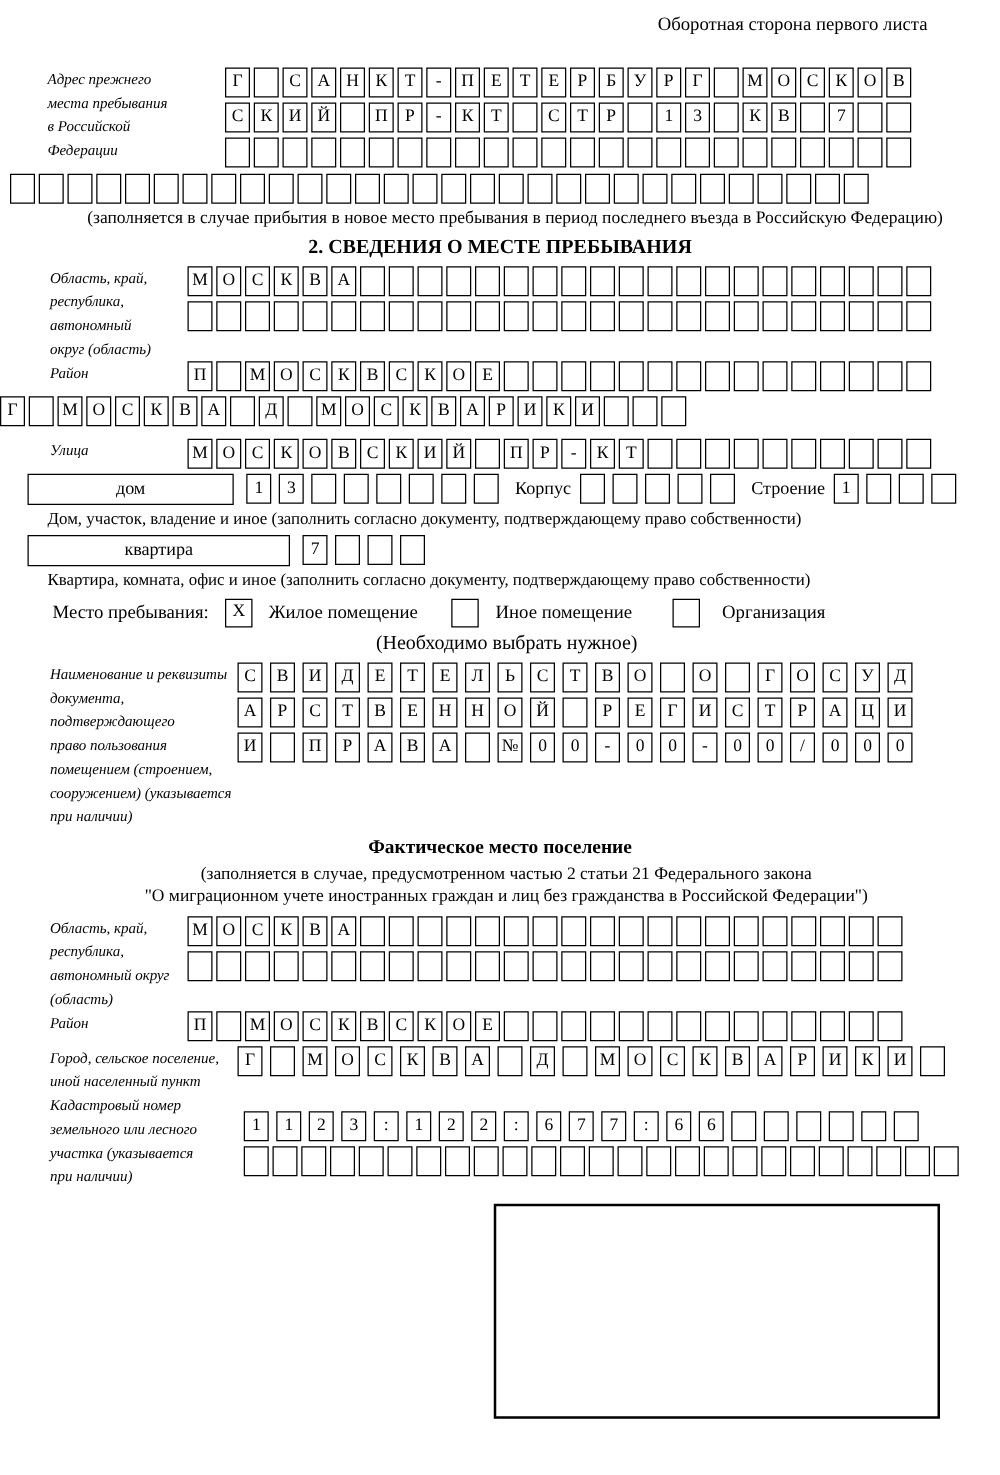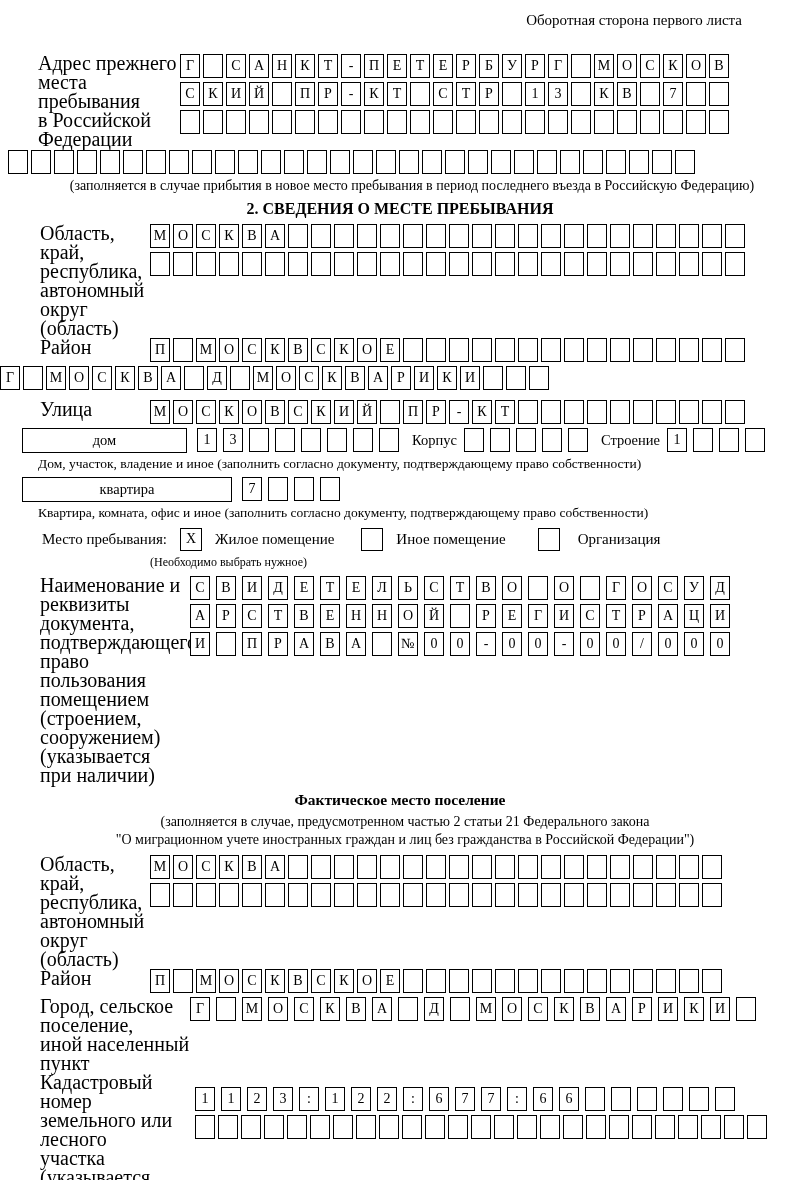--- a/index.html
+++ b/index.html
@@ -1,39 +1,39 @@
 <!DOCTYPE html>
 <html><head>
 <meta charset="utf-8">
 <style>
   html,body{margin:0;padding:0;background:#fff;}
   body{width:800px;height:1180px;font-family:"Liberation Serif","DejaVu Serif",serif;color:#000;font-size:15px;overflow:hidden;}
   .page{box-sizing:border-box;width:800px;height:1180px;padding-top:12px;position:relative;}
   .header{ text-align:right;padding-right:58px;font-size:15px;height:20px;margin-bottom:22px;}
   .frow{display:flex;align-items:flex-start;}
-  .flabel{font-size:20px;line-height:19px;white-space:pre-line;flex:none;}
+  .flabel{font-size:12px;line-height:19px;white-space:pre-line;flex:none;font-style:italic;}
   .cellrow{display:flex;margin-bottom:4px;}
   .cell{flex:none;display:inline-flex;width:18px;height:22px;border:1.5px solid #000;margin-right:3px;align-items:center;justify-content:center;font-size:14px;line-height:22px;background:#fff;}
   .wide .cell{margin-right:6px;}
   .block1 .flabel{width:142px;margin-left:38px;}
   .sec .flabel{width:110px;margin-left:40px;}
   .sec2 .flabel{width:150px;margin-left:40px;}
   .fullrow{margin-left:8px;margin-top:1px;}
   .note{font-size:14px;text-align:center;margin-bottom:6px;padding-left:24px;}
   .note-left{font-size:13.5px;margin-left:38px;margin-bottom:5px;margin-top:1px;}
   .sec-title{font-weight:bold;font-size:16px;text-align:center;margin:2px 0 6px 0;}
   .sub-title{font-weight:bold;font-size:15.5px;text-align:center;margin:6px 0 4px 0;}
   .center-note{font-size:14px;text-align:center;white-space:pre-line;line-height:18px;margin-bottom:6px;margin-left:10px;}
   .fieldbox{flex:none;box-sizing:border-box;border:1.5px solid #000;height:25px;display:flex;align-items:center;justify-content:center;font-size:14.5px;background:#fff;}
   .inline-label{flex:none;font-size:14.5px;line-height:25px;padding:0 7px;}
   .houserow{margin-left:22px;margin-bottom:3px;}
   .checkrow{display:flex;align-items:center;margin-left:42px;margin-bottom:3px;height:26px;}
   .checkbox{flex:none;display:inline-flex;width:20px;height:21px;border:1.5px solid #000;align-items:center;justify-content:center;font-size:14px;margin:0 13px;}
   .optlabel{flex:none;margin-right:14px;}
-  .select-note{font-size:12px;text-align:left;width:360px;margin-left:150px;margin-bottom:6px;}
+  .select-note{font-size:16px;text-align:right;width:360px;margin-left:150px;margin-bottom:6px;}
   .rows-col{display:flex;flex-direction:column;}
   .minh76{min-height:76px;}
   .minh34{min-height:34px;}
   .doc .flabel{width:150px;margin-left:40px;}
   .stamp-wrap{margin-top:12px;}
   .stamp-box{box-sizing:border-box;margin-left:395px;width:357px;height:172px;border:2px solid #000;background:#fff;}
   .cad-rows{margin-top:14px;}
 </style>
 </head>
 <body>

